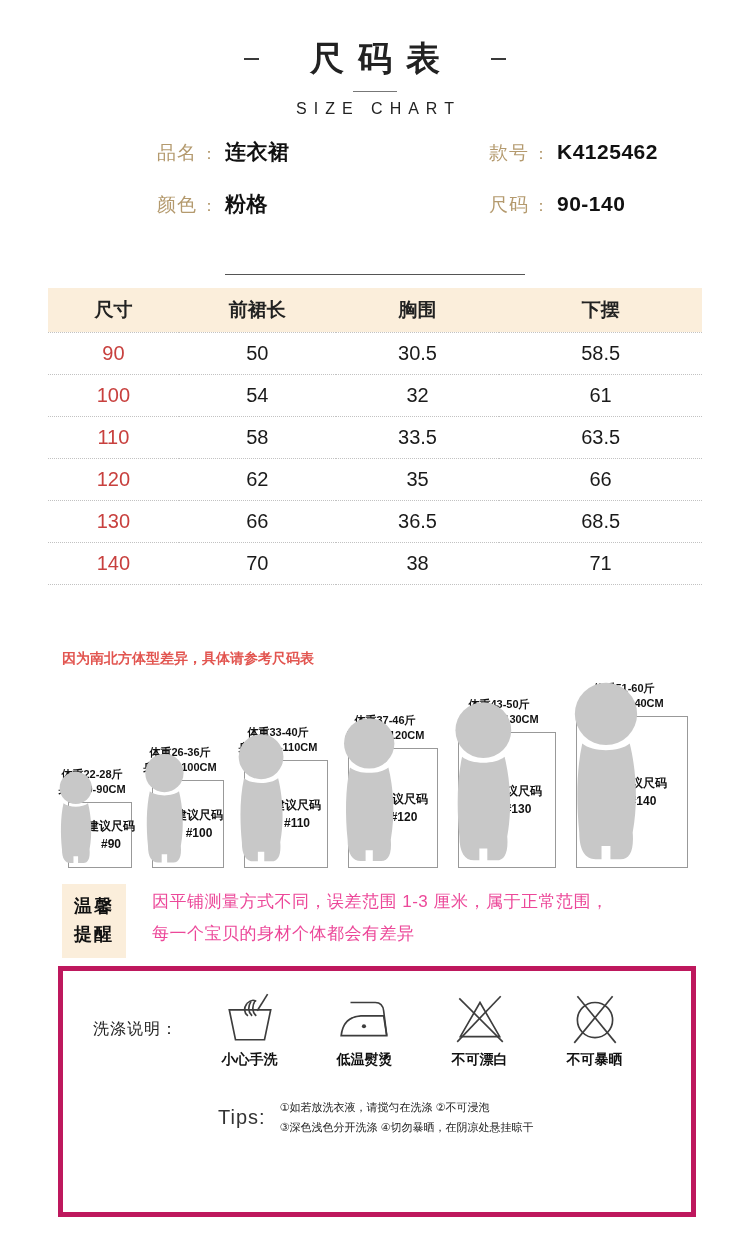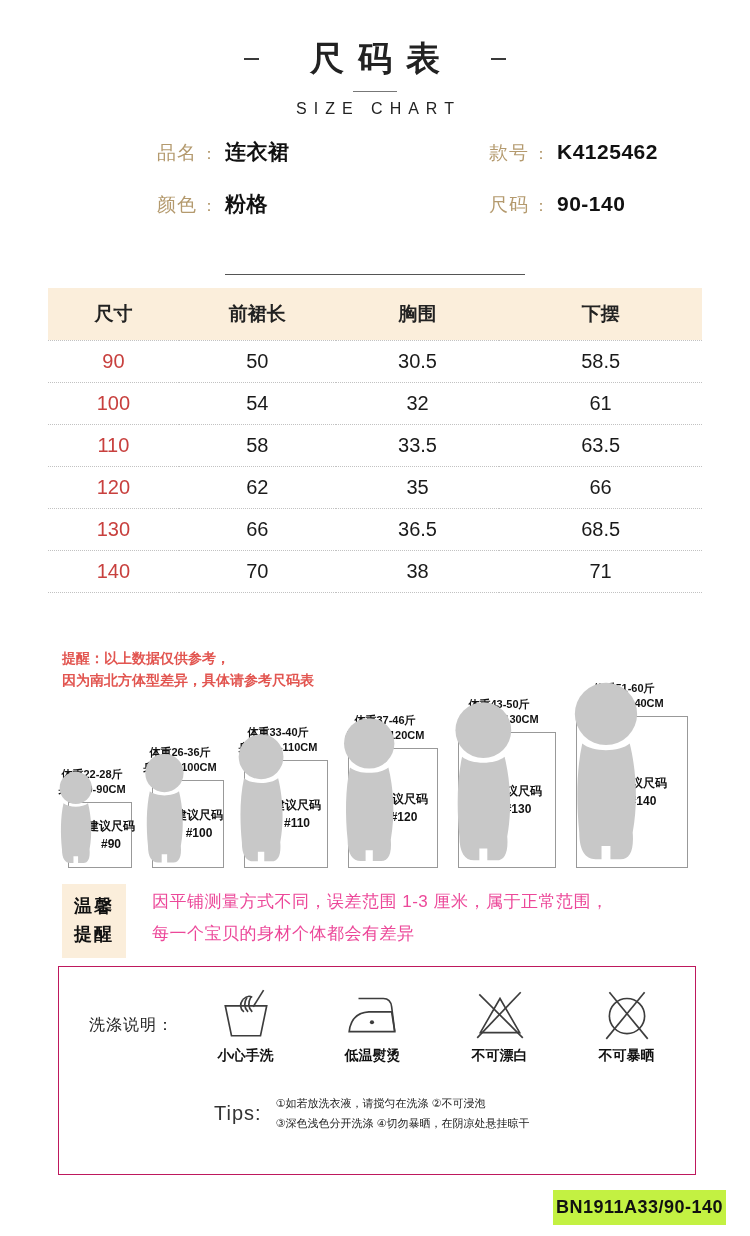--- a/index.html
+++ b/index.html
@@ -34,21 +34,21 @@
 
   
   .divider{position:absolute;top:274px;left:225px;width:300px;height:1px;background:#555;}
 
   
   .size-table{position:absolute;top:288px;left:48px;width:654px;border-collapse:collapse;table-layout:fixed;}
   .size-table col:nth-child(1){width:20%;}
   .size-table col:nth-child(2){width:24%;}
   .size-table col:nth-child(3){width:25%;}
   .size-table col:nth-child(4){width:31%;}
-  .size-table th{background:var(--cream);height:52px;font-size:19px;font-weight:700;color:#222;text-align:center;}
+  .size-table th{background:var(--cream);height:44px;font-size:19px;font-weight:700;color:#222;text-align:center;}
   .size-table td{height:42px;text-align:center;font-size:20px;color:#1a1a1a;border-bottom:1px dotted #c2c2c2;}
   .size-table tbody tr:first-child td{border-top:1px dotted #c2c2c2;}
   .size-table td.size-col{color:var(--red-size);}
 
   
   .notice{position:absolute;top:648px;left:62px;font-size:14px;font-weight:700;line-height:1.55;color:var(--red-notice);}
 
   
   .figures{position:absolute;top:640px;left:52px;width:652px;height:228px;display:flex;align-items:flex-end;gap:4px;}
   .fig{display:flex;flex-direction:column;align-items:center;}
@@ -63,24 +63,24 @@
   .f4 .fig-box{width:90px;height:120px;}
   .f5 .fig-box{width:98px;height:136px;}
   .f6 .fig-box{width:112px;height:152px;}
 
   
   .warm{position:absolute;top:884px;left:62px;right:50px;display:flex;align-items:flex-start;}
   .warm-label{background:var(--cream);padding:9px 12px;font-size:18px;font-weight:700;line-height:1.55;letter-spacing:2px;color:#111;}
   .warm-text{margin-left:26px;font-size:17px;line-height:1.9;color:#ec4899;padding-top:2px;letter-spacing:0.5px;}
 
   
-  .care-box{position:absolute;top:966px;left:58px;width:638px;height:209px;border:1px solid #be185d;padding:18px 0 0 30px;}
+  .care-box{position:absolute;top:966px;left:58px;width:638px;height:251px;border:5px solid #be185d;padding:18px 0 0 30px;}
   .care-row{display:flex;align-items:center;}
   .care-label{font-size:16px;color:#222;letter-spacing:1px;width:112px;}
-  .care-icons{display:flex;gap:38px;}
+  .care-icons{display:flex;gap:26px;}
   .care-item{width:89px;display:flex;flex-direction:column;align-items:center;}
   .care-item svg{display:block;}
   .care-item-label{font-size:14px;font-weight:700;margin-top:4px;color:#111;white-space:nowrap;}
   .tips-row{display:flex;margin-top:28px;padding-left:125px;align-items:center;}
   .tips-label{font-size:20px;color:#333;letter-spacing:1px;margin-right:14px;}
   .tips-text{font-size:11px;line-height:1.85;color:#222;}
 
   
   .badge{position:absolute;left:553px;top:1190px;width:173px;height:35px;background:var(--badge);display:flex;align-items:center;justify-content:center;font-size:18px;font-weight:700;color:#111;letter-spacing:0.5px;}
 </style>
@@ -177,21 +177,20 @@
       <tr>
         <td class="size-col">140</td>
         <td>70</td>
         <td>38</td>
         <td>71</td>
       </tr>
     </tbody>
   </table>
 
   <div class="notice">
-    <div>提醒：以上数据仅供参考，</div>
     <div>因为南北方体型差异，具体请参考尺码表</div>
   </div>
 
   <div class="figures">
 
     <div class="fig f1">
       <div class="fig-text">
         <div>体重22-28斤</div>
           <div>身高80-90CM</div>
       </div>
@@ -369,15 +368,14 @@
     </div>
     <div class="tips-row">
       <div class="tips-label">Tips:</div>
       <div class="tips-text">
         <div>①如若放洗衣液，请搅匀在洗涤 ②不可浸泡</div>
         <div>③深色浅色分开洗涤 ④切勿暴晒，在阴凉处悬挂晾干</div>
       </div>
     </div>
   </div>
 
-  <div class="badge">BN1911A33/90-140</div>
 
 </div>
 
 </body></html>

